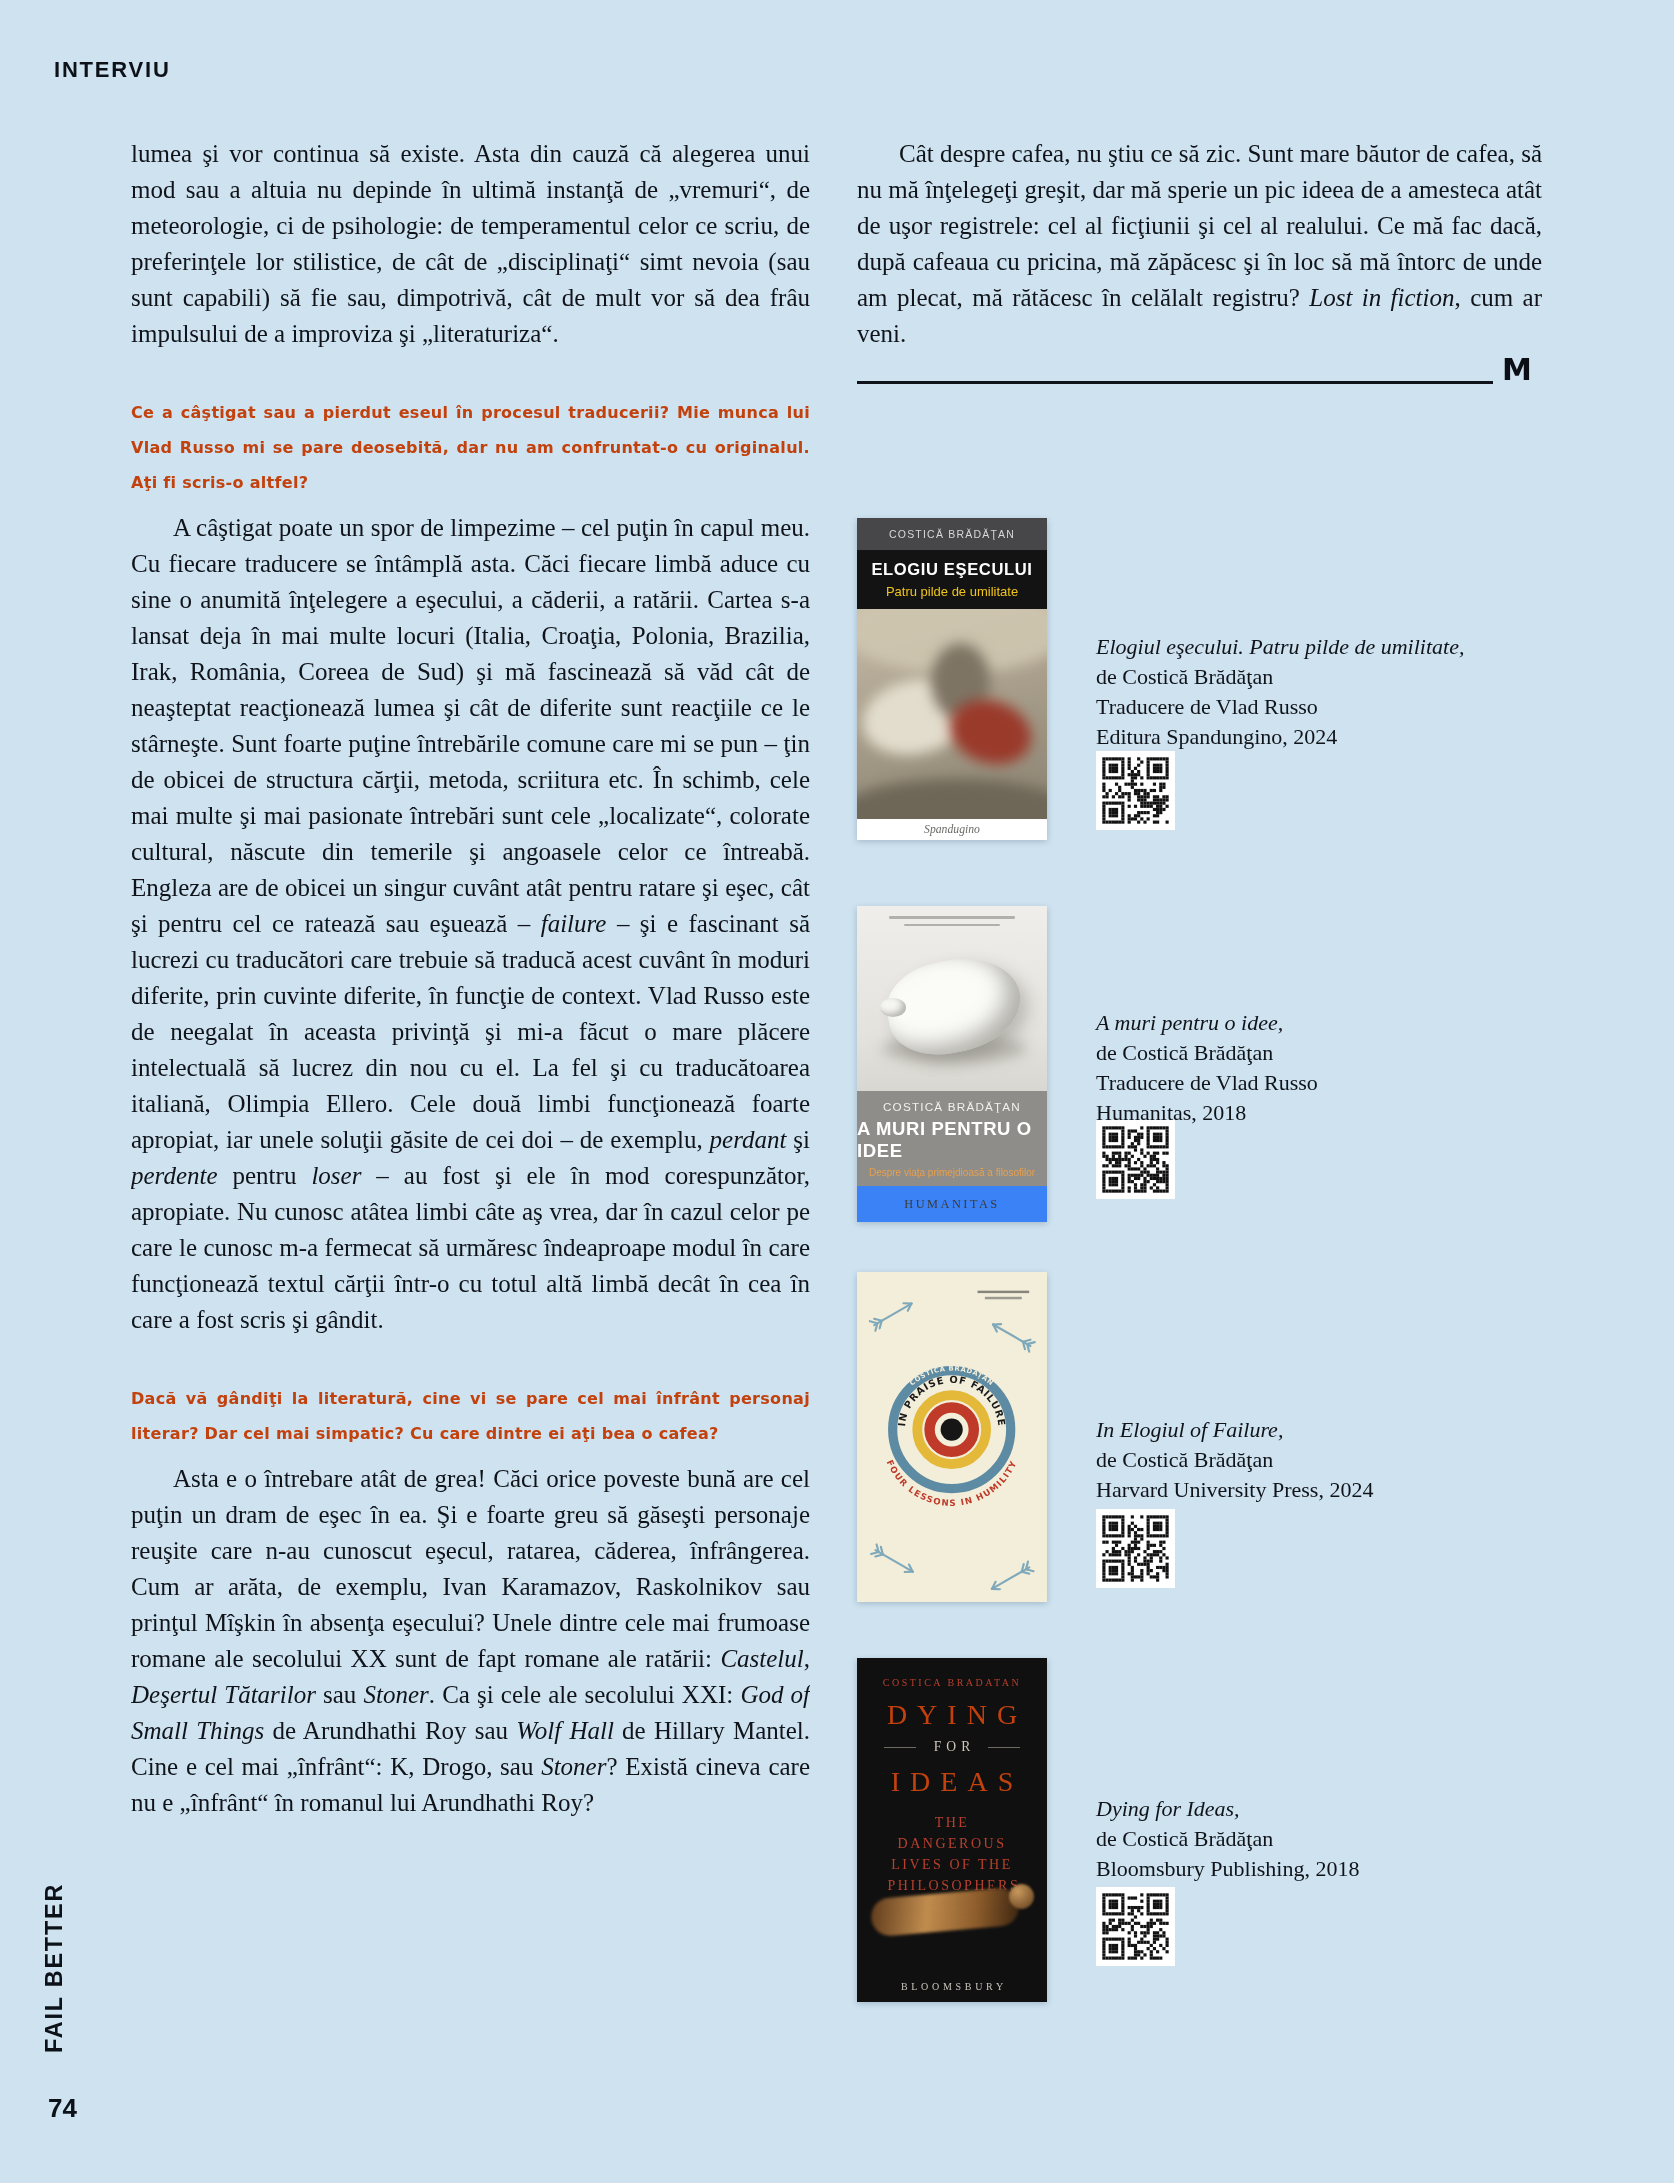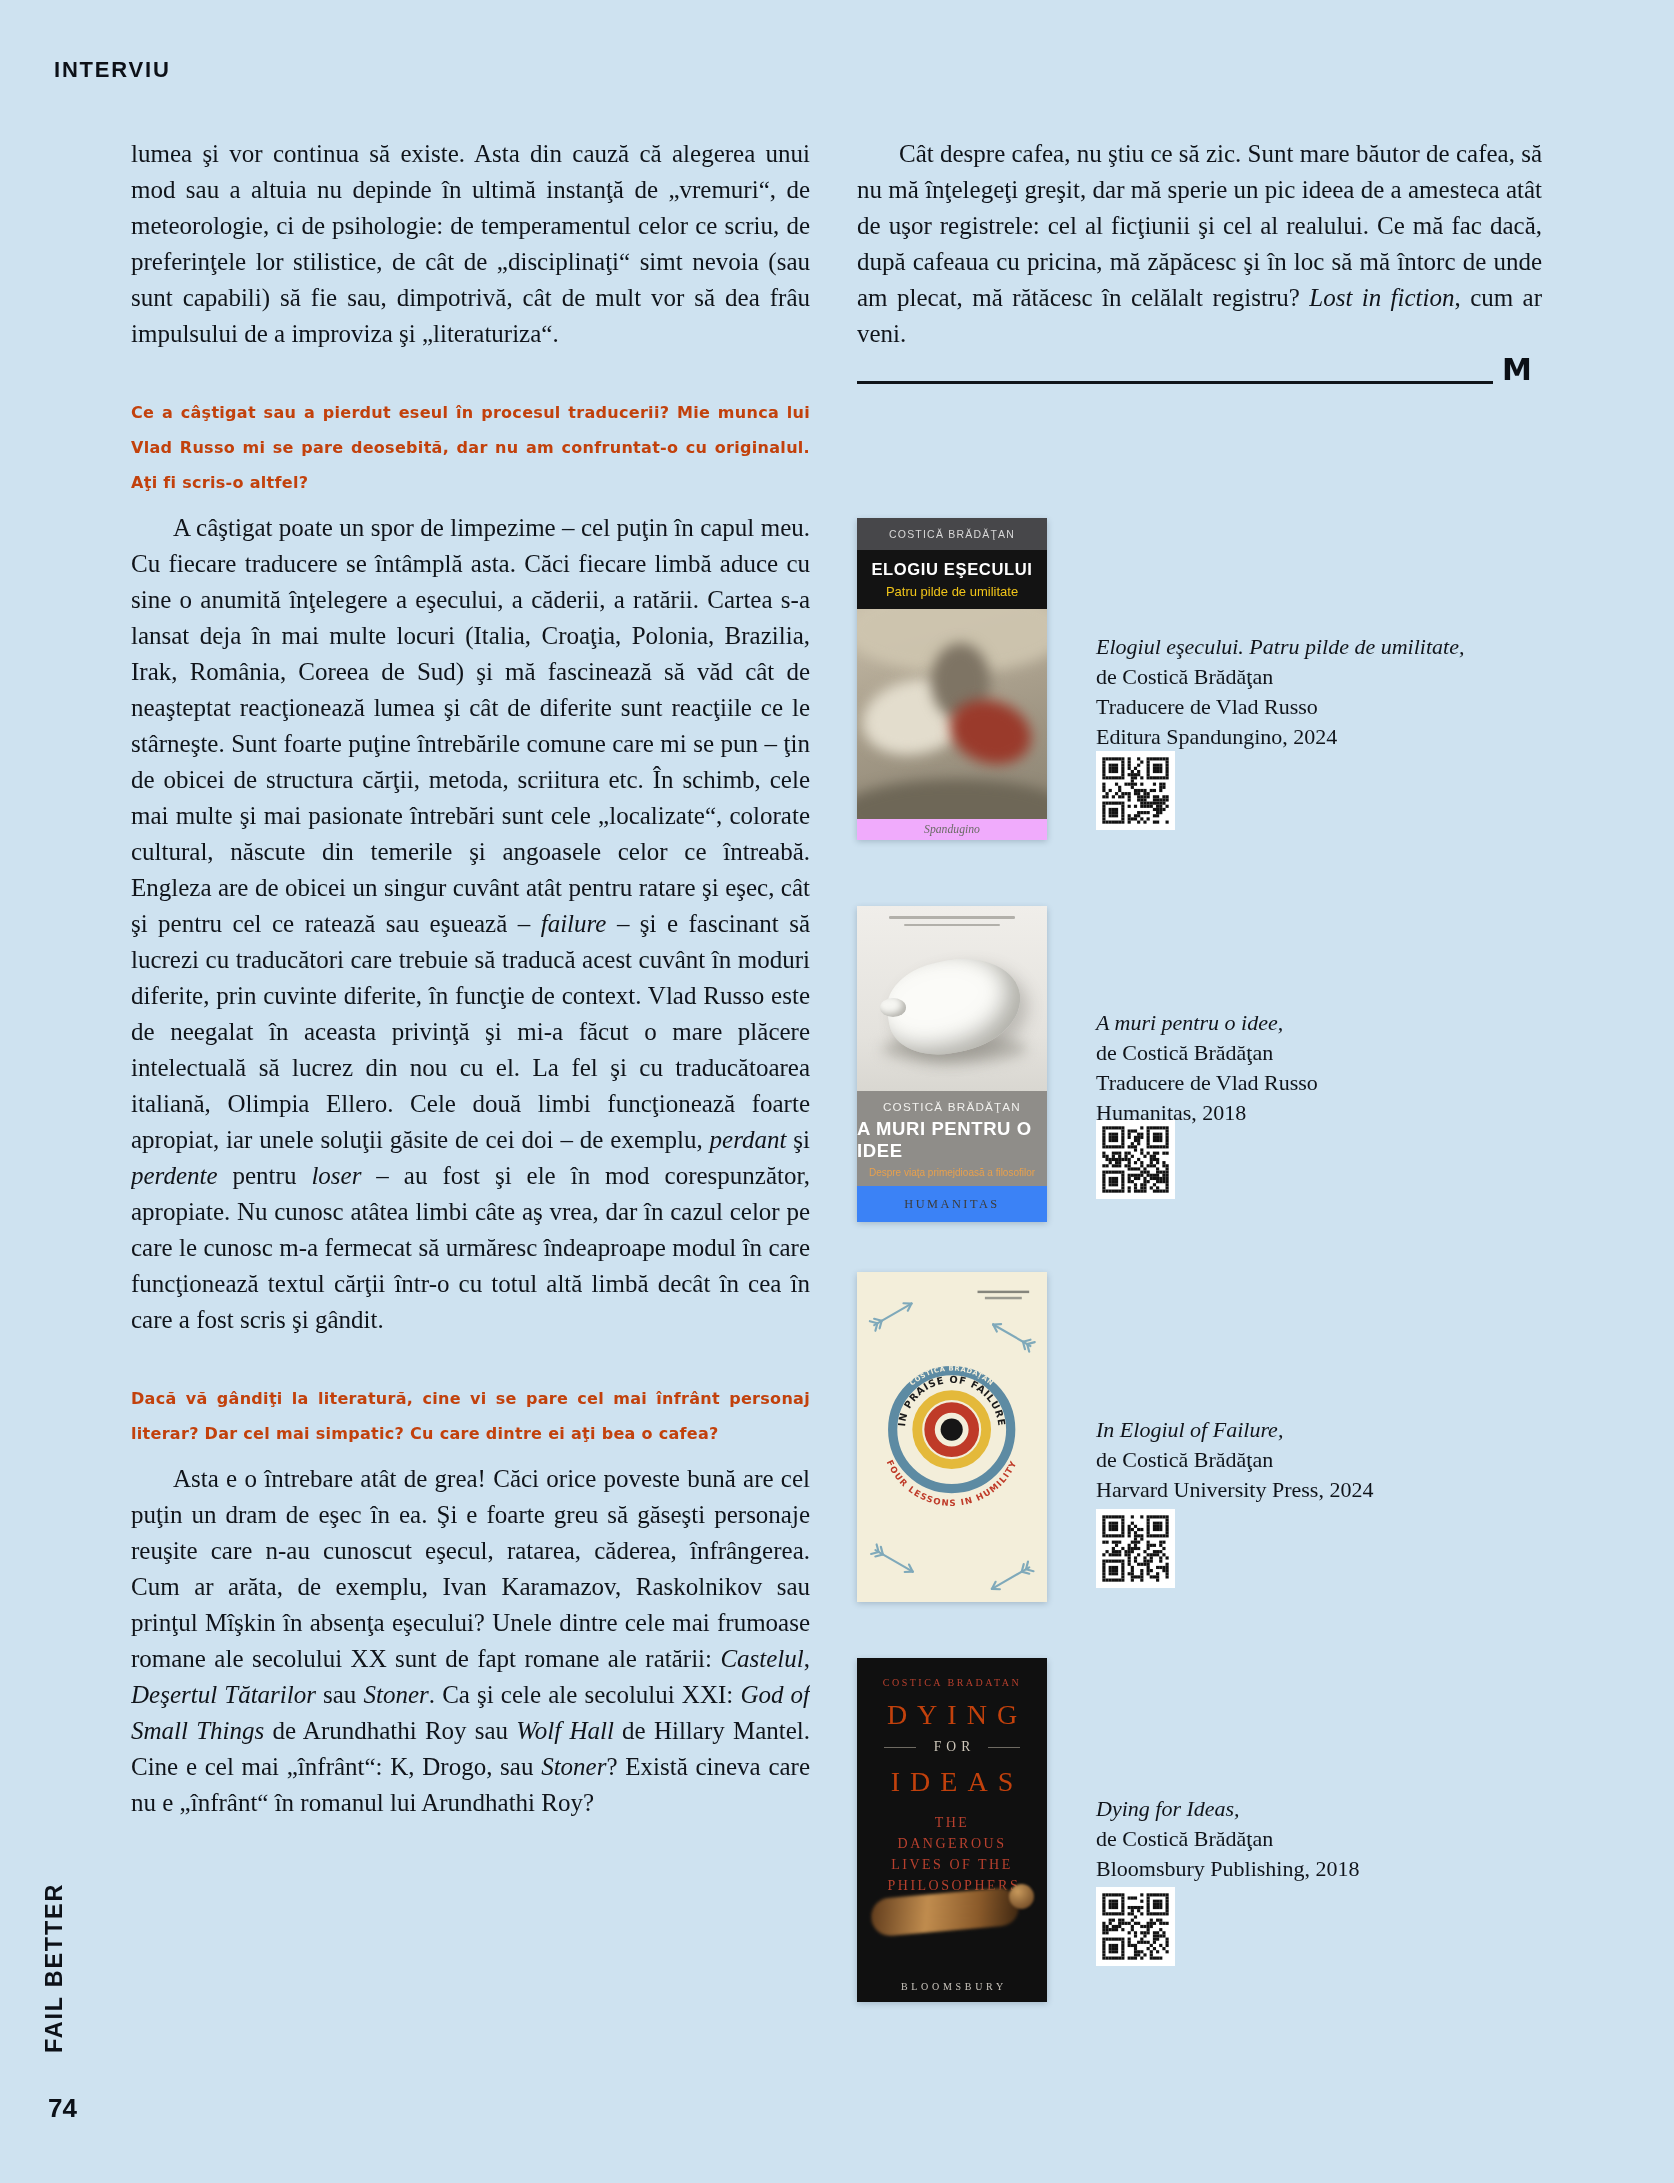--- a/index.html
+++ b/index.html
@@ -63,21 +63,21 @@
   .c1-band{height:59px;background:#131313;display:flex;flex-direction:column;align-items:center;justify-content:center;gap:3.7px;}
   .c1-title{color:#fff;font-family:"Liberation Sans",sans-serif;font-weight:700;font-size:16.6px;letter-spacing:0.6px;}
   .c1-sub{color:#f0c419;font-family:"Liberation Sans",sans-serif;font-size:13px;}
   .c1-art{position:relative;height:210px;background:linear-gradient(165deg,#c7bda9 0%,#a89e8b 45%,#8a8271 100%);overflow:hidden;}
   .blob{position:absolute;border-radius:50%;filter:blur(6.2px);}
   .c1-sky{left:-12.3px;top:-21.6px;width:222px;height:86px;background:#cfc6b0;opacity:.9;}
   .c1-horse{left:5px;top:71px;width:108px;height:74px;background:#e3ddcd;transform:rotate(-12deg);}
   .c1-rider{left:74px;top:34px;width:59px;height:77px;background:#7e7464;}
   .c1-drape{left:92px;top:92px;width:83px;height:62px;background:#9a3a2b;transform:rotate(18deg);}
   .c1-ground{left:-18.5px;bottom:-28px;width:234px;height:68px;background:#6e6757;}
-  .c1-pub{height:21px;background:#f0abfc;color:#6b6b66;font-style:italic;
+  .c1-pub{height:21px;background:#ffffff;color:#6b6b66;font-style:italic;
     font-size:11.7px;display:flex;align-items:center;justify-content:center;}
   
   .cover2{top:906px;height:316px;background:#eceae6;}
   .c2-art{position:relative;height:185px;background:linear-gradient(180deg,#f0eeea 0%,#e4e2dd 70%,#d9d7d1 100%);overflow:hidden;}
   .c2-qline{height:2.5px;background:#b2b0aa;margin:5px auto 0 auto;border-radius:1.2px;}
   .c2-qline:first-child{margin-top:10px;}
   .c2-shadow{position:absolute;left:25px;top:129px;width:145px;height:28px;background:#b9b7b0;border-radius:50%;filter:blur(6.2px);}
   .c2-head{position:absolute;left:30px;top:54px;width:134px;height:92px;background:#fbfbf8;
     border-radius:48% 52% 55% 45%;transform:rotate(-10deg);
     box-shadow:inset -12.3px -10px 21px rgba(118,116,108,.55), 6.2px 8.6px 16px rgba(95,93,85,.30);}

